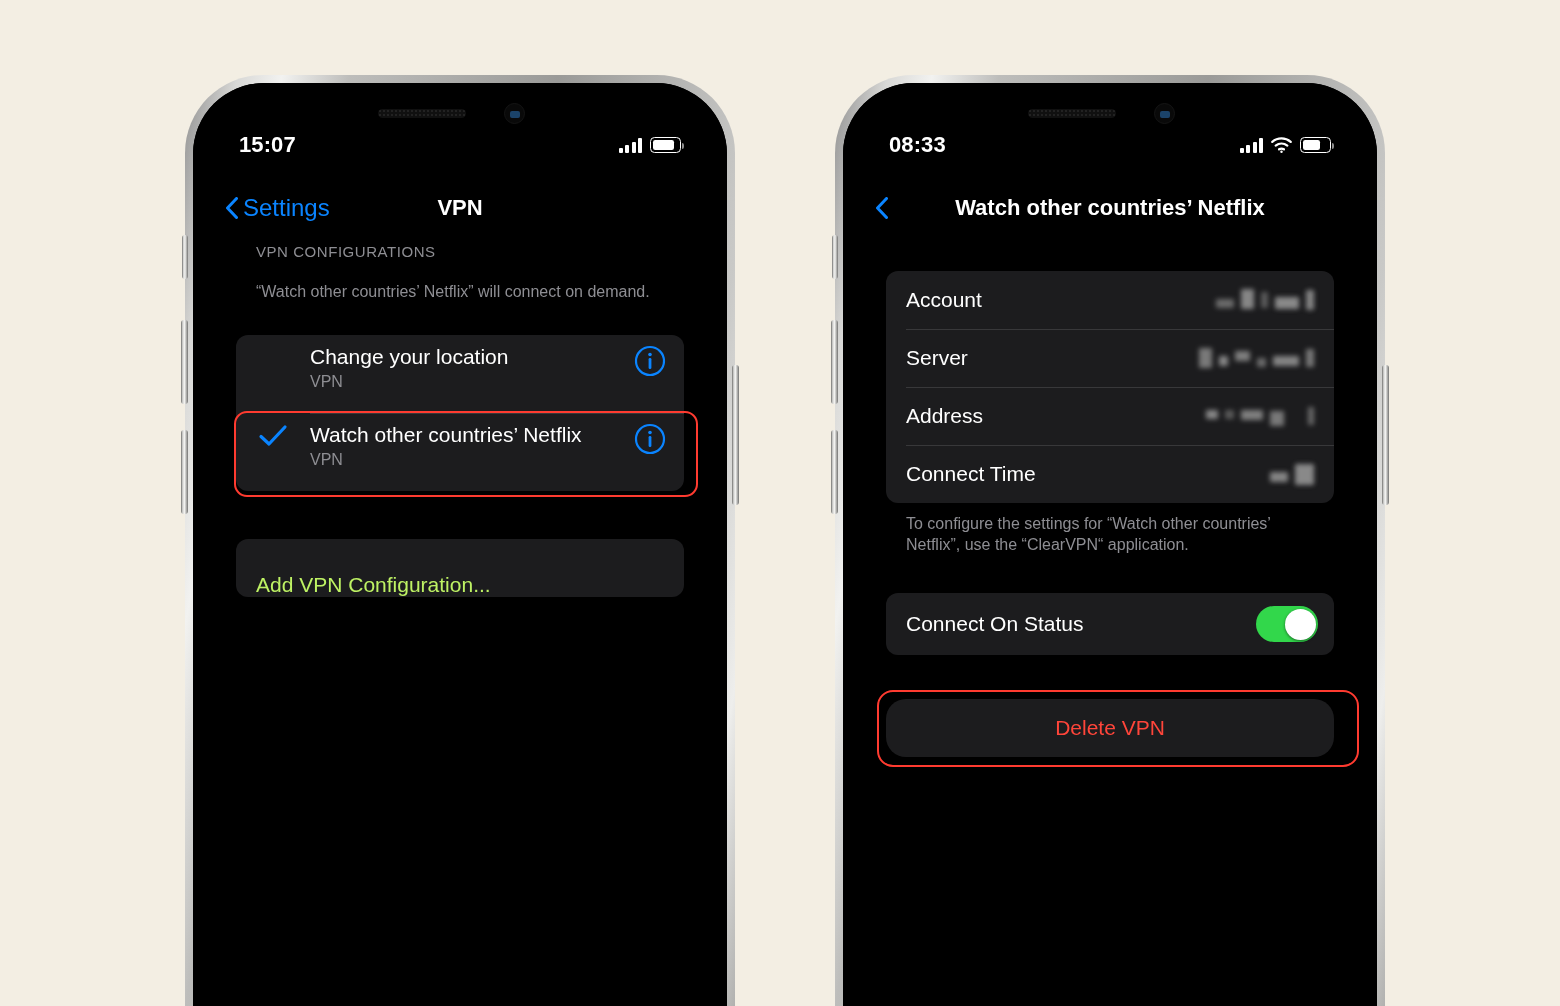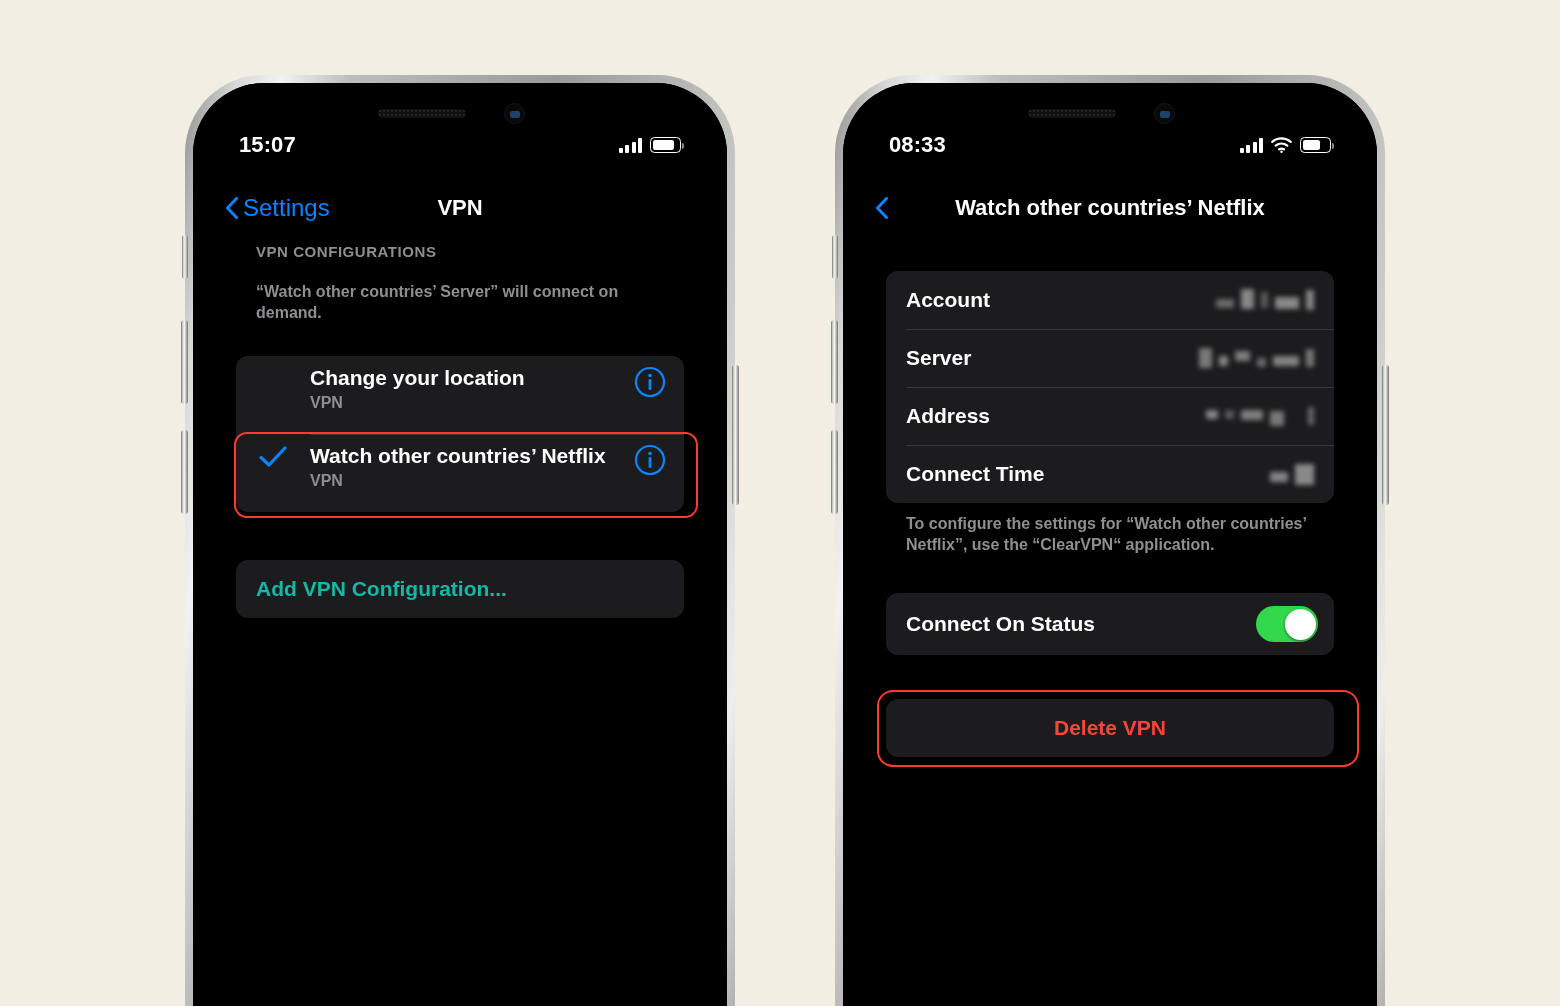--- a/index.html
+++ b/index.html
@@ -187,21 +187,20 @@
     letter-spacing: .55px;
     color: #8e8e93;
     padding: 0 20px;
     margin-bottom: 11px;
   }
   .content {
     position: absolute;
     top: 160px;
     left: 43px;
     right: 43px;
-    font-weight: bold;
   }
   .group {
     background: #1c1c1e;
     border-radius: 12px;
     overflow: hidden;
   }
   .row {
     display: flex;
     align-items: center;
     min-height: 56px;
@@ -282,23 +281,23 @@
   .cfg-text { flex: 1; }
   .cfg-title { font-size: 21px; line-height: 1.18; }
   .cfg-sub   { font-size: 16px; color: #8e8e93; margin-top: 3px; }
   .info-btn { flex-shrink: 0; cursor: pointer; }
 
   .link-row {
     background: #1c1c1e;
     border-radius: 12px;
     min-height: 58px;
     display: flex;
-    align-items: center;
+    align-items: flex-end;
     padding: 0 20px;
-    color: #14b8a6;
+    color: #bef264;
     font-size: 21px;
     cursor: pointer;
   }
 
   
   .redact {
     margin-left: auto;
     display: flex;
     align-items: center;
     gap: 7px;
@@ -306,21 +305,21 @@
     filter: blur(2.4px);
     opacity: .95;
   }
   .redact b {
     display: block;
     border-radius: 1px;
   }
 
   .danger-row {
     background: #1c1c1e;
-    border-radius: 12px;
+    border-radius: 20px;
     min-height: 58px;
     display: flex;
     align-items: center;
     justify-content: center;
     color: #ff453a;
     font-size: 21px;
     cursor: pointer;
   }
 </style>
 </head>
@@ -363,21 +362,21 @@
           <span>Settings</span>
         </div>
         <div class="nav-title">VPN</div>
       </div>
 
       <div class="content">
 
         <div class="section-head">VPN CONFIGURATIONS</div>
 
 
-        <div class="footnote">“Watch other countries’ Server” will connect on demand.</div>
+        <div class="footnote">“Watch other countries’ Netflix” will connect on demand.</div>
 
         <div style="position:relative;margin-top:33px">
           <div class="group">
 
             <div class="cfg-row">
               <div class="cfg-check"></div>
               <div class="cfg-text">
                 <div class="cfg-title">Change your location</div>
                 <div class="cfg-sub">VPN</div>
               </div>

